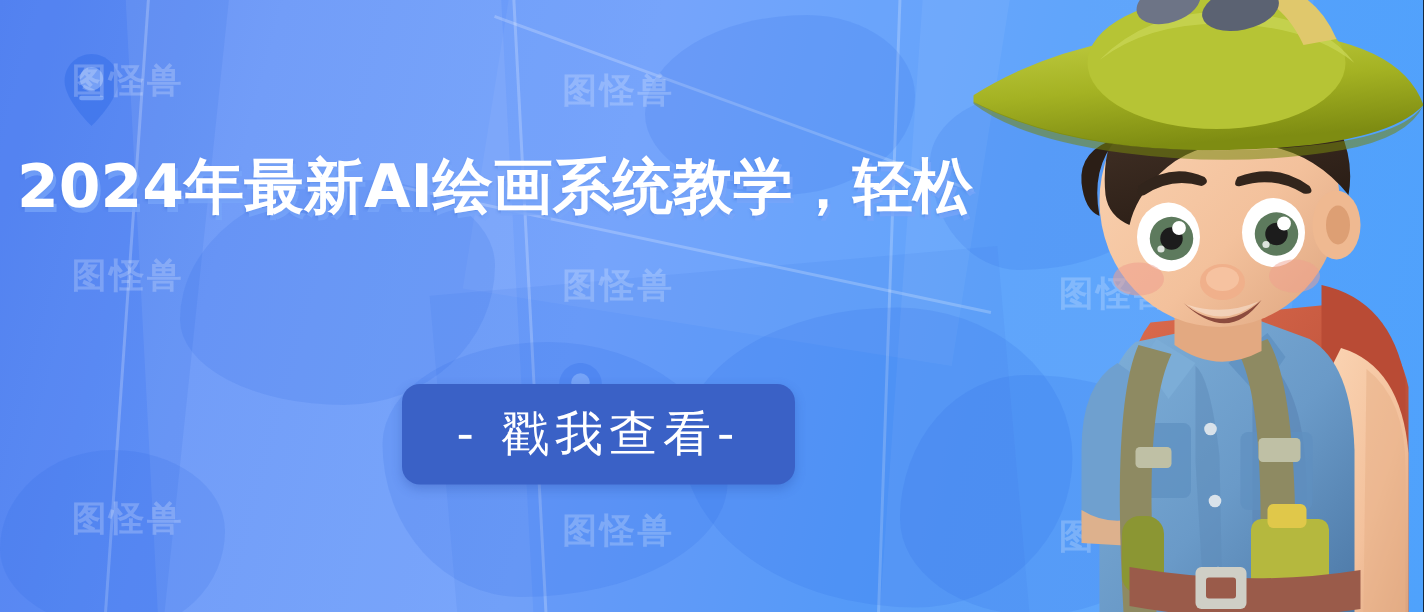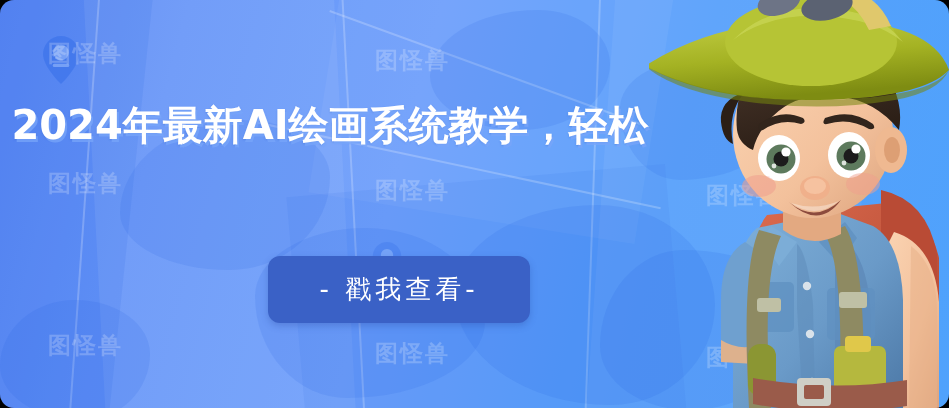--- a/index.html
+++ b/index.html
@@ -3,21 +3,20 @@
 <meta charset="utf-8">
 <style>
   html,body{margin:0;padding:0;background:#000;}
   body{font-family:"Liberation Sans","DejaVu Sans",sans-serif;}
 
   #banner{
     position:relative;
     width:949px;height:408px;
     overflow:hidden;
     background:linear-gradient(105deg,#5b87f2 0%,#6896f8 18%,#6fa0fb 42%,#57a0fb 68%,#4fa2fc 100%);
-    border-radius:14px;
   }
 
   
   .panel{position:absolute;pointer-events:none;}
   .p1{left:-60px;top:-40px;width:190px;height:500px;background:rgba(40,100,230,.16);transform:rotate(6deg);}
   .p2{left:95px;top:-60px;width:250px;height:540px;background:rgba(255,255,255,.07);transform:rotate(-3deg);}
   .p3{left:330px;top:-80px;width:330px;height:300px;background:rgba(255,255,255,.05);transform:rotate(9deg);}
   .p4{left:300px;top:180px;width:380px;height:330px;background:rgba(30,90,220,.08);transform:rotate(-5deg);}
   .p5{left:600px;top:-40px;width:260px;height:520px;background:rgba(255,255,255,.06);transform:rotate(4deg);}
 
@@ -71,21 +70,21 @@
     background:#3a61c6;
     border-radius:12px;
     display:flex;align-items:center;justify-content:center;
     box-shadow:0 3px 7px rgba(35,70,160,.30);
     cursor:pointer;
   }
   #cta .cta-text{
     color:#ffffff;
     font-family:"DejaVu Sans","Liberation Sans",sans-serif;
     font-weight:400;
-    font-size:26px;
+    font-size:32px;
     letter-spacing:4px;
     white-space:nowrap;
   }
 
   
   #character{
     position:absolute;right:0;top:0;width:300px;height:408px;
     pointer-events:none;
   }
   #character svg{display:block;}

